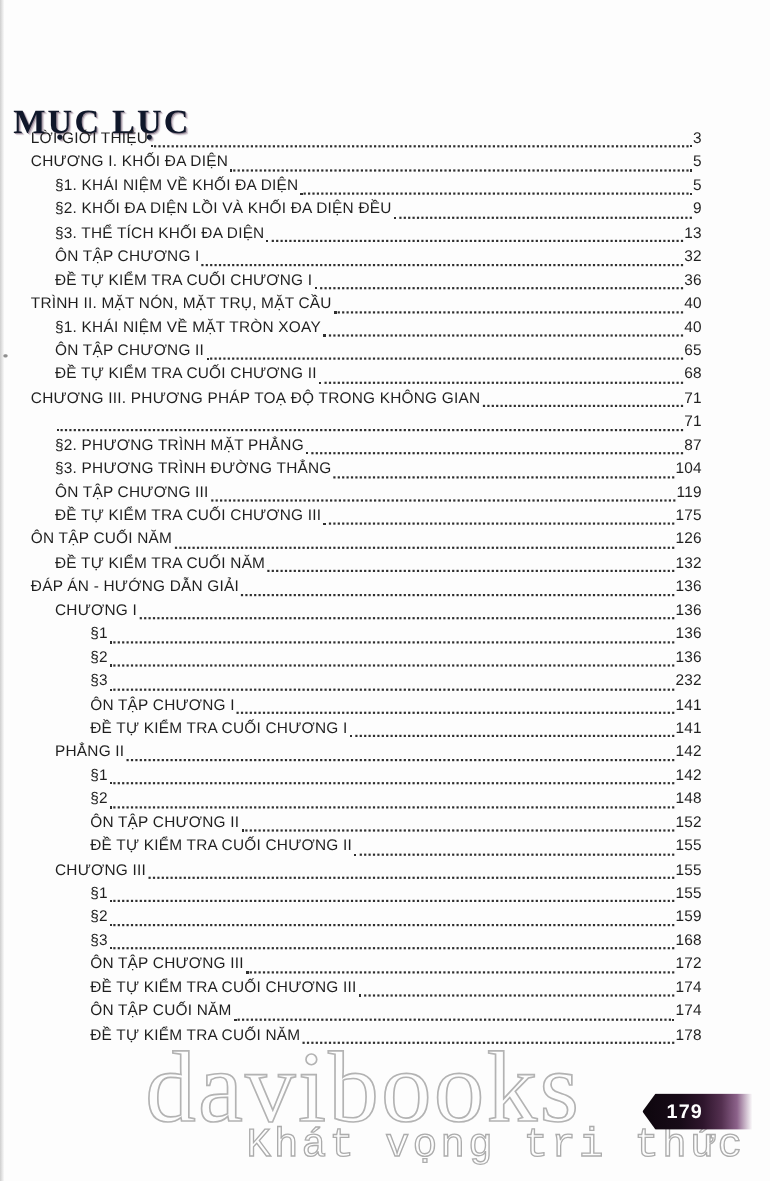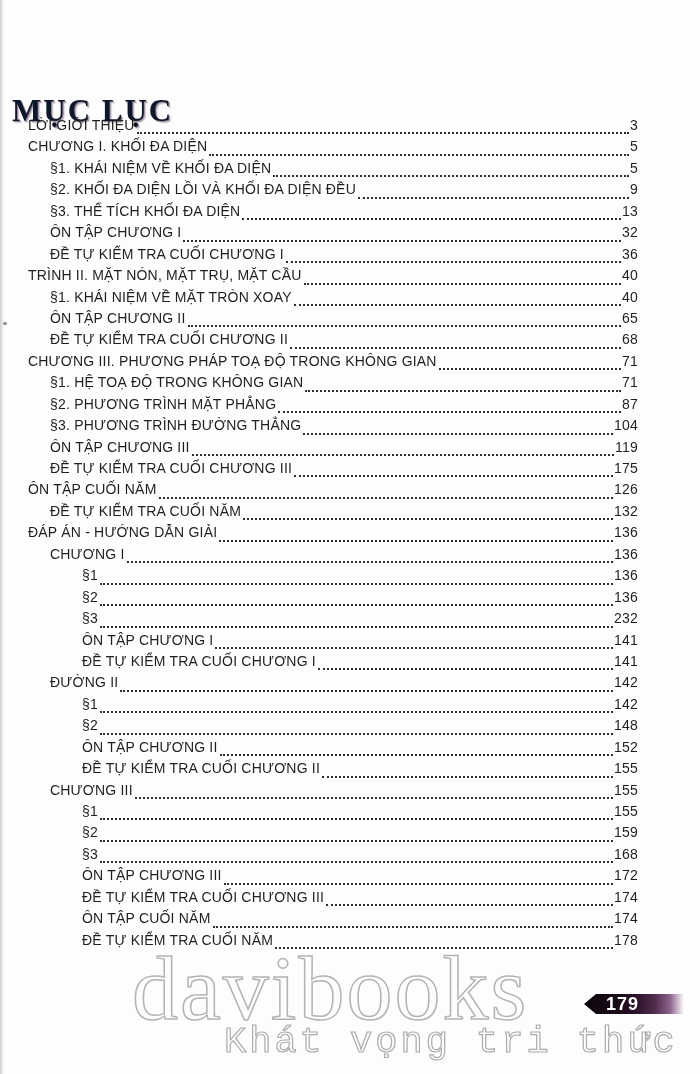--- a/index.html
+++ b/index.html
@@ -71,21 +71,21 @@
     letter-spacing:3px;
     color:transparent;
     -webkit-text-stroke:1.2px #acacac;
     pointer-events:none;
     text-align:right;
   }
   @supports not (-webkit-text-stroke:1px black){
     .watermark-1,.watermark-2{color:#cfcfcf;}
   }
   .page-badge{
-    position:absolute;left:584px;top:994px;width:100px;height:20px;
+    position:absolute;left:584px;top:994px;width:100px;height:33px;
     clip-path:polygon(0 50%, 12% 0, 100% 0, 100% 100%, 12% 100%);
     background:linear-gradient(90deg,#0d060d 0%,#180b18 35%,#2e152c 55%,#543050 72%,#8c628a 86%,rgba(176,142,173,0) 100%);
     display:flex;align-items:center;
   }
   .page-badge .num{
     color:#ffffff;
     font-weight:bold;
     font-size:18px;
     padding-left:22px;
     letter-spacing:1px;
@@ -167,21 +167,20 @@
       <span class="pg">68</span>
     </div>
 
     <div class="row indent-0">
       <span class="lbl">CHƯƠNG III. PHƯƠNG PHÁP TOẠ ĐỘ TRONG KHÔNG GIAN</span>
       <span class="dots"></span>
       <span class="pg">71</span>
     </div>
 
     <div class="row indent-1">
-      <span class="lbl">§1. HỆ TOẠ ĐỘ TRONG KHÔNG GIAN</span>
       <span class="dots"></span>
       <span class="pg">71</span>
     </div>
 
     <div class="row indent-1">
       <span class="lbl">§2. PHƯƠNG TRÌNH MẶT PHẲNG</span>
       <span class="dots"></span>
       <span class="pg">87</span>
     </div>
 
@@ -251,21 +250,21 @@
       <span class="pg">141</span>
     </div>
 
     <div class="row indent-2">
       <span class="lbl">ĐỀ TỰ KIỂM TRA CUỐI CHƯƠNG I</span>
       <span class="dots"></span>
       <span class="pg">141</span>
     </div>
 
     <div class="row indent-1">
-      <span class="lbl">ĐƯỜNG II</span>
+      <span class="lbl">PHẲNG II</span>
       <span class="dots"></span>
       <span class="pg">142</span>
     </div>
 
     <div class="row indent-2">
       <span class="lbl">§1</span>
       <span class="dots"></span>
       <span class="pg">142</span>
     </div>
 

